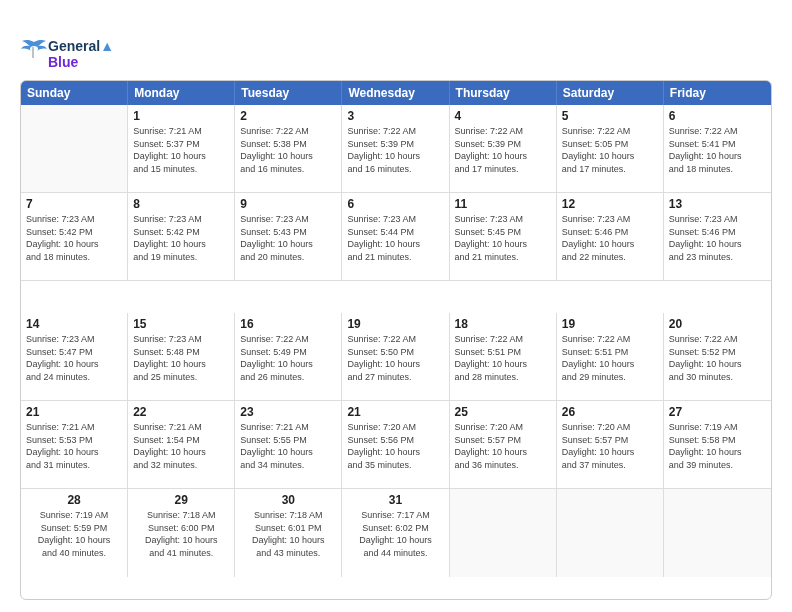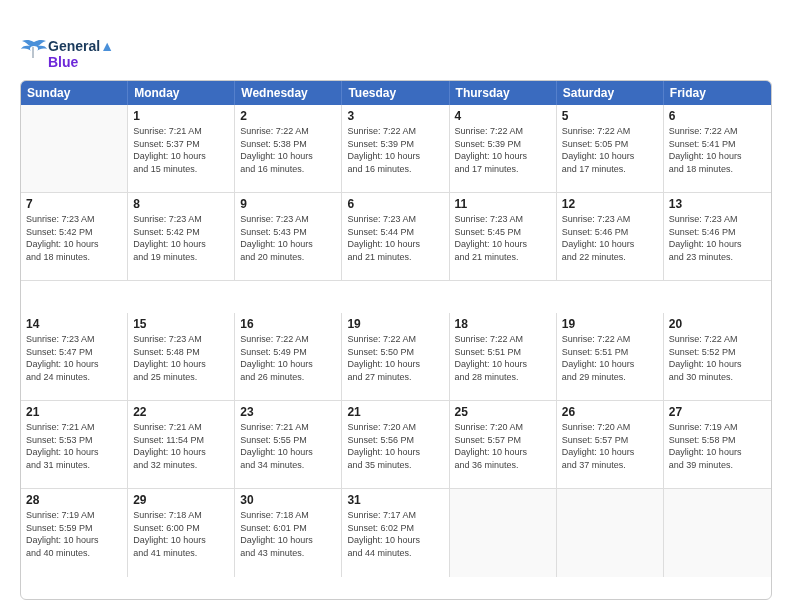--- a/index.html
+++ b/index.html
@@ -69,21 +69,21 @@
     .cal-body {
       display: flex;
       flex-direction: column;
     }
     .cal-row {
       display: grid;
       grid-template-columns: repeat(7, 1fr);
       border-bottom: 1px solid #ddd;
       flex: 1;
     }
-    .cal-row:last-child { border-bottom: none; }
+    .cal-row:last-child { border-bottom: none; text-align: center; }
     .cal-cell {
       border-right: 1px solid #ddd;
       padding: 4px 5px;
       font-size: 9.5px;
       color: #333;
       min-height: 82px;
       vertical-align: top;
       background: #fff;
     }
     .cal-cell:last-child { border-right: none; }
@@ -120,22 +120,22 @@
     <div class="title-area">
       <div class="main-title"></div>
       <div class="subtitle"></div>
     </div>
   </div>
 
   <div class="calendar">
     <div class="cal-header-row">
     <div class="cal-header-cell">Sunday</div>
         <div class="cal-header-cell">Monday</div>
+        <div class="cal-header-cell">Tuesday</div>
         <div class="cal-header-cell">Wednesday</div>
-        <div class="cal-header-cell">Tuesday</div>
         <div class="cal-header-cell">Thursday</div>
         <div class="cal-header-cell">Saturday</div>
         <div class="cal-header-cell">Friday</div>
       </div>
     <div class="cal-body">
     <div class="cal-row" style="min-height: 88px;">
           <div class="cal-cell empty"></div>
           <div class="cal-cell">
             <span class="day-num">1</span>
             <span class="cell-line">Sunrise: 7:21 AM</span>
@@ -285,21 +285,21 @@
           <div class="cal-cell">
             <span class="day-num">21</span>
             <span class="cell-line">Sunrise: 7:21 AM</span>
             <span class="cell-line">Sunset: 5:53 PM</span>
             <span class="cell-line">Daylight: 10 hours</span>
             <span class="cell-line">and 31 minutes.</span>
           </div>
           <div class="cal-cell">
             <span class="day-num">22</span>
             <span class="cell-line">Sunrise: 7:21 AM</span>
-            <span class="cell-line">Sunset: 11:54 PM</span>
+            <span class="cell-line">Sunset: 1:54 PM</span>
             <span class="cell-line">Daylight: 10 hours</span>
             <span class="cell-line">and 32 minutes.</span>
           </div>
           <div class="cal-cell">
             <span class="day-num">23</span>
             <span class="cell-line">Sunrise: 7:21 AM</span>
             <span class="cell-line">Sunset: 5:55 PM</span>
             <span class="cell-line">Daylight: 10 hours</span>
             <span class="cell-line">and 34 minutes.</span>
           </div>

